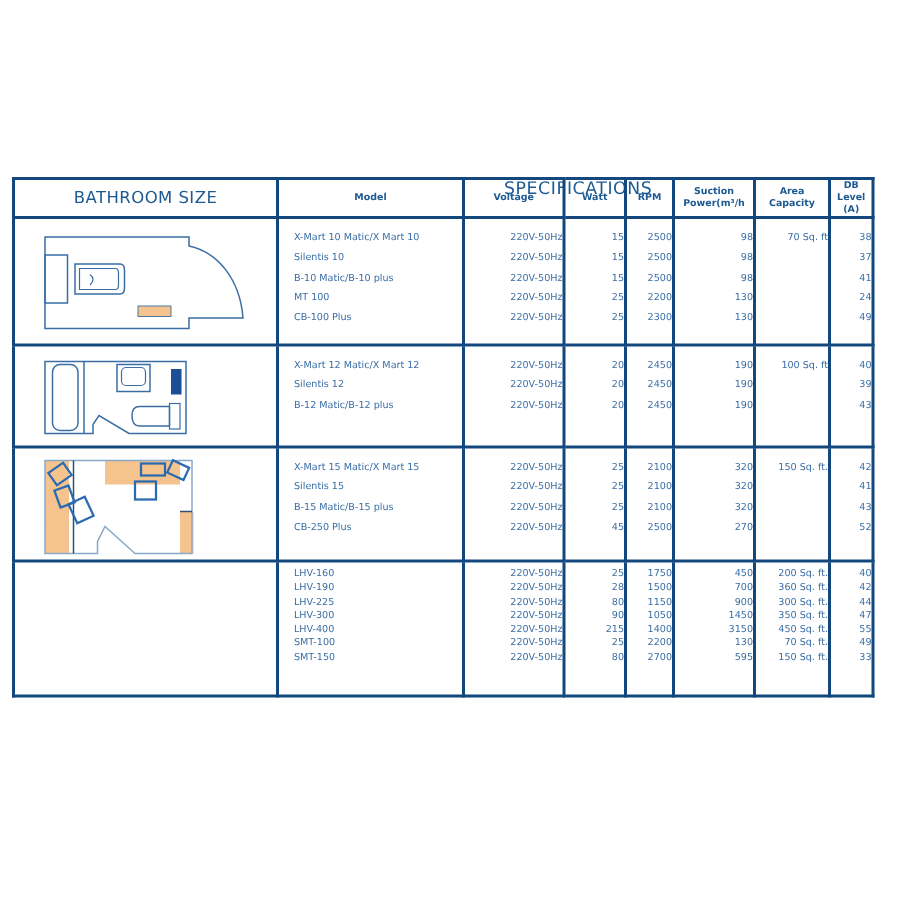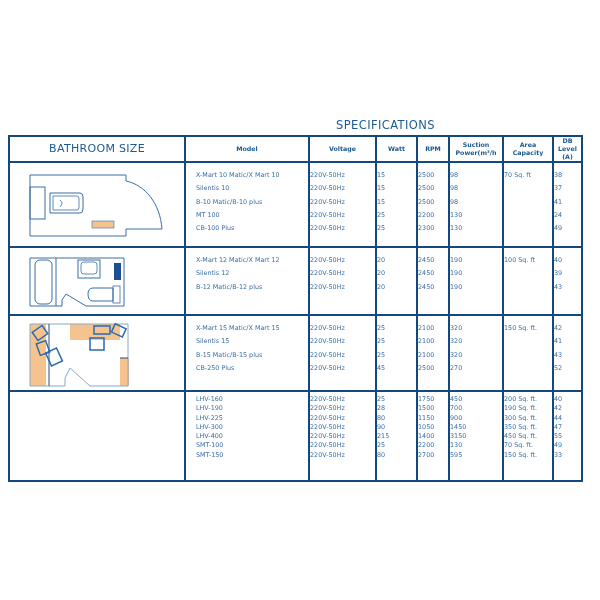--- a/index.html
+++ b/index.html
@@ -1,29 +1,29 @@
 <!DOCTYPE html>
 <html><head>
   <meta charset="utf-8">
   <style>
     html, body { margin: 0; padding: 0; background: #ffffff; }
     body { width: 600px; height: 600px; position: relative; overflow: hidden;
            font-family: "DejaVu Sans", sans-serif; color: #2a5f98; }
     .title { position: absolute; left: 336px; top: 118px; font-size: 11.5px;
              letter-spacing: 0.4px; color: #1d5a93; }
-    table.spec { position: absolute; left: 8px; top: 135px; width: 573px;
+    table.spec { position: absolute; left: 8px; top: 118px; width: 573px;
                  border-collapse: collapse; table-layout: fixed; }
     table.spec td, table.spec th { border: 2px solid #12487e; padding: 0; }
     th { font-size: 6.3px; font-weight: bold; color: #1d5a93; line-height: 8px;
          height: 23px; text-align: center; vertical-align: middle; }
     th.size { font-size: 11px; font-weight: normal; letter-spacing: 0.3px; }
     td { vertical-align: top; }
     .col-lines { font-size: 6.4px; line-height: 13.3px; color: #3a6ea5; padding-top: 6px !important; }
     .col-lines.model { padding-left: 10px !important; text-align: left; border-radius: 16px; }
-    .col-lines.center { text-align: left; }
+    .col-lines.center { text-align: right; }
     .col-lines.tight { line-height: 9.3px; padding-top: 3px !important; margin-left: 36px; }
     .line { display: block; white-space: nowrap; }
     .illus { text-align: left; padding: 0 !important; }
     .illus svg { display: block; }
   </style>
 </head>
 <body>
 
 <div class="title">SPECIFICATIONS</div>
 
@@ -265,21 +265,21 @@
           <span class="line">450</span>
           <span class="line">700</span>
           <span class="line">900</span>
           <span class="line">1450</span>
           <span class="line">3150</span>
           <span class="line">130</span>
           <span class="line">595</span>
         </td>
         <td class="col-lines center tight">
           <span class="line">200 Sq. ft.</span>
-          <span class="line">190 Sq. ft.</span>
+          <span class="line">360 Sq. ft.</span>
           <span class="line">300 Sq. ft.</span>
           <span class="line">350 Sq. ft.</span>
           <span class="line">450 Sq. ft.</span>
           <span class="line">70 Sq. ft.</span>
           <span class="line">150 Sq. ft.</span>
         </td>
         <td class="col-lines center tight">
           <span class="line">40</span>
           <span class="line">42</span>
           <span class="line">44</span>

